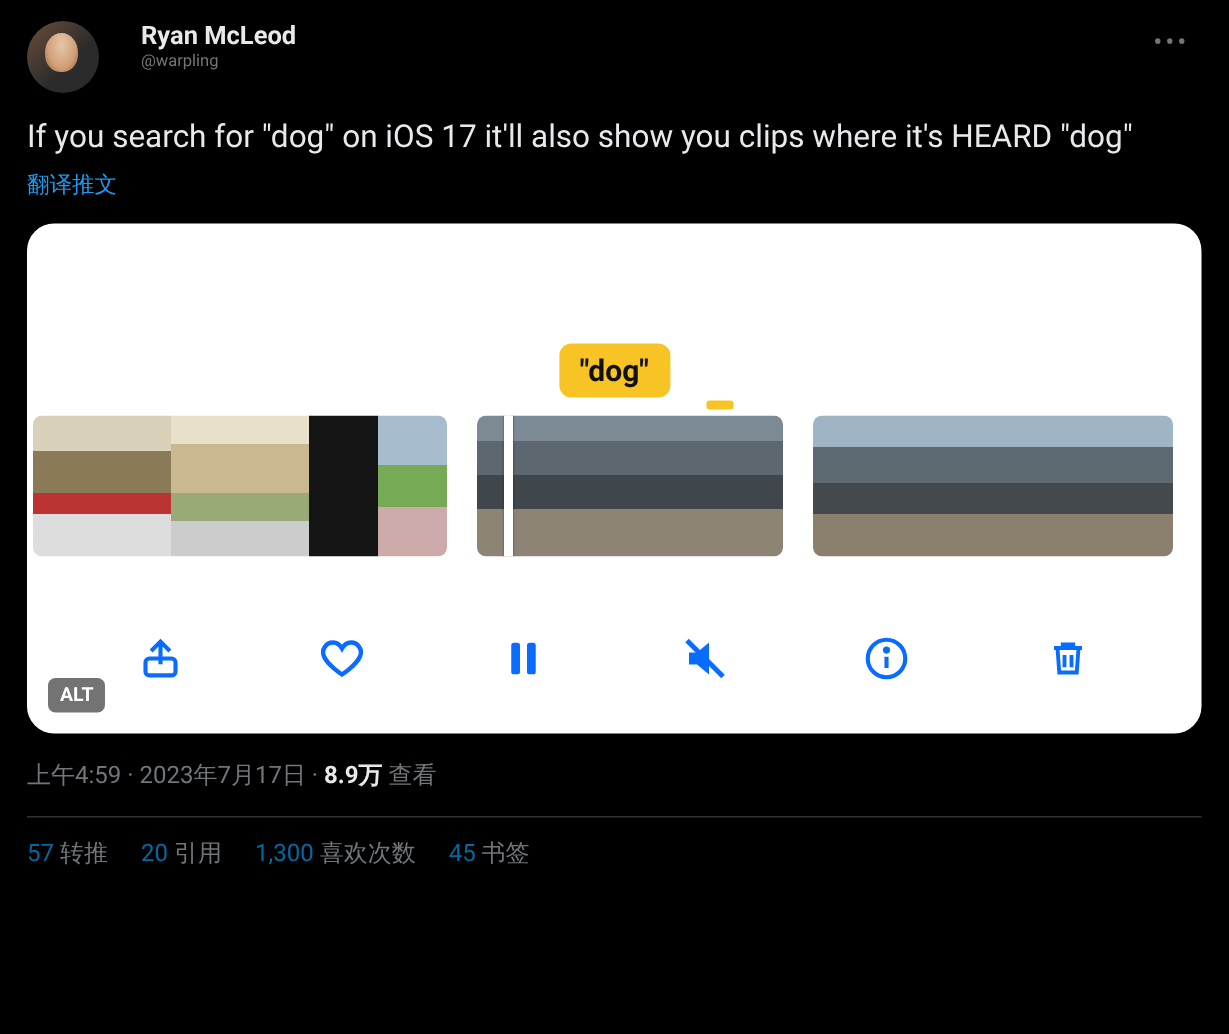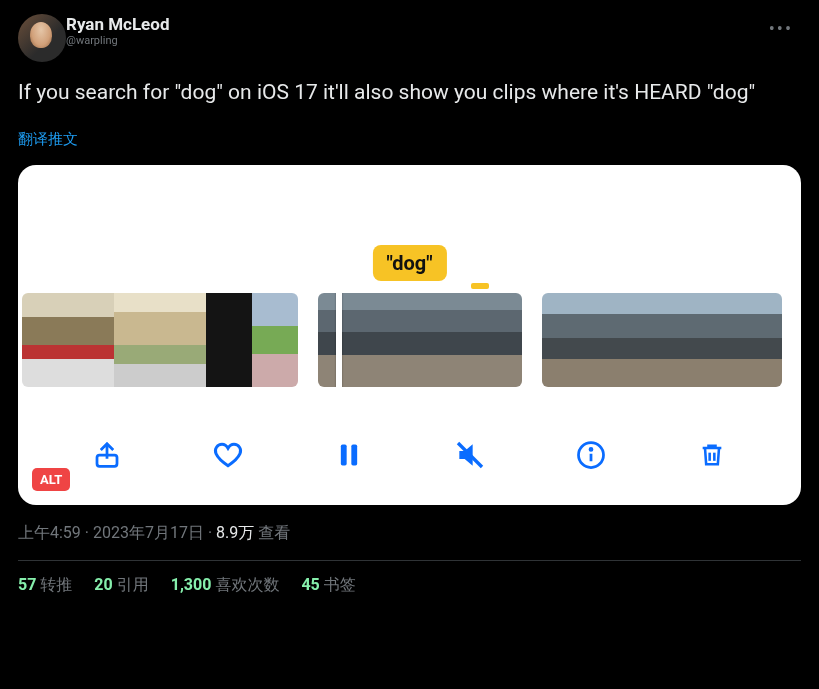--- a/index.html
+++ b/index.html
@@ -16,26 +16,26 @@
   .avatar {
     width: 48px; height: 48px; border-radius: 50%;
     background: linear-gradient(135deg,#6b4f3a 0%, #2b2b2b 60%);
     position: relative; overflow: hidden; flex-shrink: 0;
   }
   .avatar::after {
     content: ""; position: absolute; left: 12px; top: 8px;
     width: 22px; height: 26px; border-radius: 50% 50% 45% 45%;
     background: radial-gradient(ellipse at 50% 30%, #e5c6a8 0%, #d1a079 60%, #8b5d3a 100%);
   }
-  .user-info { margin-left: 0; flex: 1; }
+  .user-info { margin-left: 28px; flex: 1; }
   .display-name { font-weight: 700; font-size: 17px; color: #e7e9ea; }
   .handle { font-size: 11px; color: #71767b; }
   .more-btn { color: #71767b; font-size: 18px; letter-spacing: 2px; padding: 4px 8px; cursor: pointer; }
   .tweet-text { margin-top: 16px; font-size: 21px; line-height: 1.35; color: #e7e9ea; word-wrap: break-word; }
-  .translate-link { color: #1d9bf0; font-size: 15px; margin-top: 24px; display: inline-block; cursor: pointer; }
+  .translate-link { color: #1d9bf0; font-size: 15px; margin-top: 8px; display: inline-block; cursor: pointer; }
   .media-card {
     margin-top: 16px; background: #fff; border-radius: 18px;
     width: 100%; height: 340px; position: relative; overflow: hidden;
   }
   .dog-label {
     position: absolute; left: 50%; transform: translateX(-50%);
     top: 80px; background: #f7c325; color: #111; font-weight: 700;
     font-size: 20px; padding: 6px 14px; border-radius: 8px;
   }
   .timeline-marker {
@@ -62,28 +62,28 @@
   .g3 .thumb { width: 40px; background: linear-gradient(#9fb4c4 22%, #5e6a72 22% 48%, #43494d 48% 70%, #8b7f6e 70%); }
   .toolbar {
     position: absolute; left: 0; right: 0; bottom: 28px;
     display: flex; justify-content: space-around; align-items: center;
     padding: 0 28px;
   }
   .tb-btn { width: 40px; height: 40px; display: flex; align-items: center; justify-content: center; cursor: pointer; }
   .tb-btn svg { stroke: #0a6cff; fill: none; stroke-width: 2.2; }
   .alt-badge {
     position: absolute; left: 14px; bottom: 14px;
-    background: #ef4444; color: #fff; font-weight: 700; font-size: 13px;
+    background: #737373; color: #fff; font-weight: 700; font-size: 13px;
     padding: 4px 8px; border-radius: 5px;
   }
   .meta { margin-top: 18px; color: #71767b; font-size: 16px; }
-  .meta .views-count { color: #e7e9ea; font-weight: 400; }
+  .meta .views-count { color: #e7e9ea; font-weight: 700; }
   .divider { border: none; border-top: 1px solid #2f3336; margin: 16px 0 14px; }
   .stats-row { display: flex; gap: 22px; font-size: 16px; color: #71767b; }
-  .stats-row .num { color: #86efac; font-weight: 700; margin-right: 4px; margin-top: 16px; }
+  .stats-row .num { color: #0369a1; font-weight: 400; margin-right: 4px; margin-top: 16px; }
 </style>
 </head>
 <body>
 
 
 
 
 <div class="tweet-header">
   <div class="avatar"></div>
   <div class="user-info">

